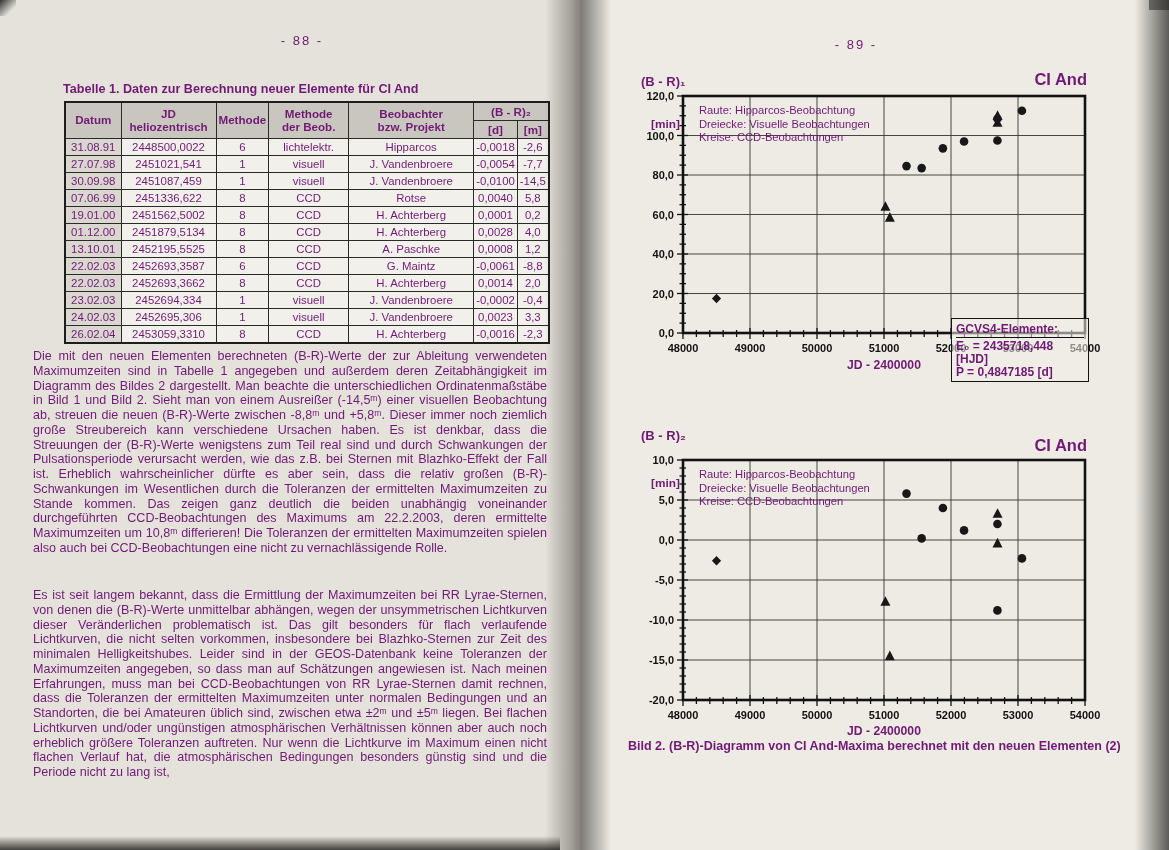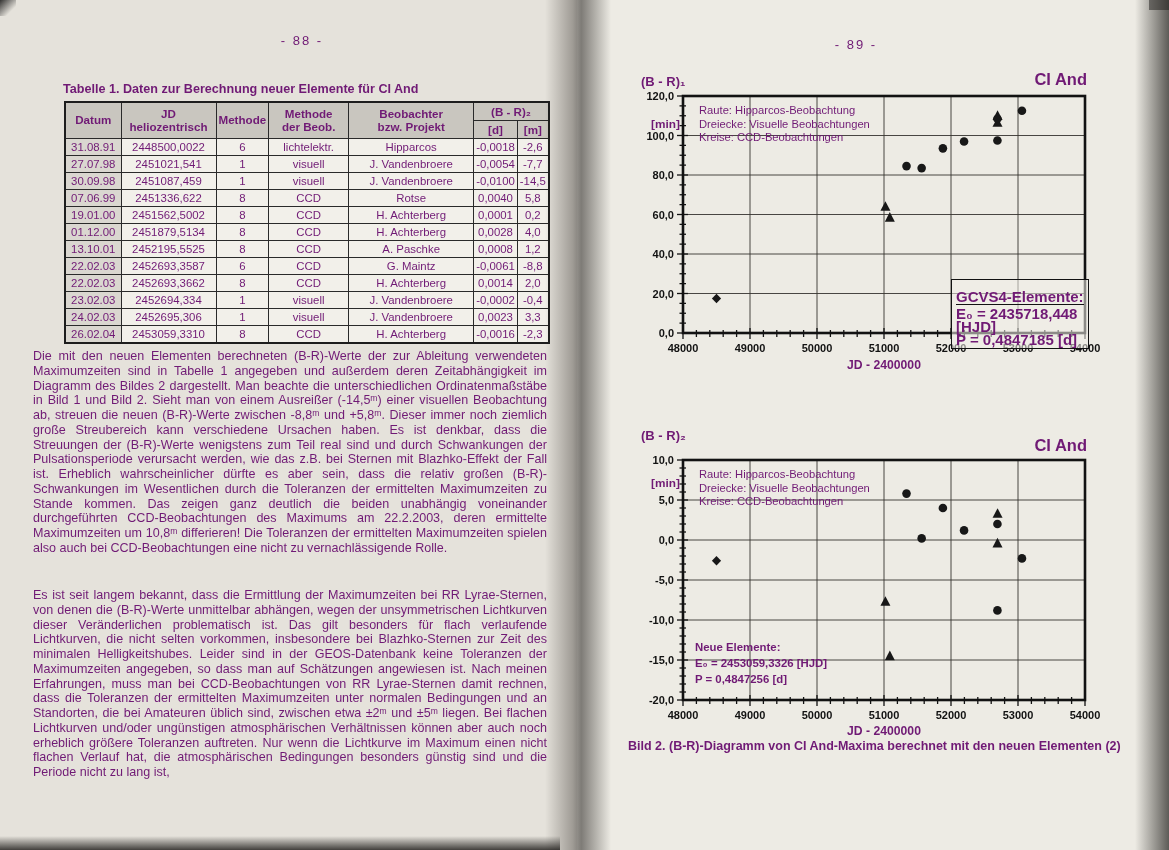--- a/index.html
+++ b/index.html
@@ -40,21 +40,21 @@
   .tick{stroke:#121212;stroke-width:1.3;}
   .ticklabel{font:700 11px "Liberation Sans","DejaVu Sans",sans-serif;fill:#121212;}
   .marker{fill:#181818;}
 
   .ylab{position:absolute;font-size:13px;font-weight:700;}
   .yunit{position:absolute;font-size:11.8px;font-weight:700;}
   .star-title{position:absolute;font-size:16.5px;font-weight:700;}
   .xlab{position:absolute;font-size:12.2px;font-weight:700;text-align:center;width:200px;}
   .legend{position:absolute;font-size:11.2px;font-weight:400;line-height:13.6px;}
   .elements{position:absolute;font-weight:700;}
-  .elements.bordered{border:1.6px solid #121212;background:rgba(240,238,232,.55);padding:10px 4px 2px 4px;font-size:15px;line-height:13px;}
+  .elements.bordered{border:1.6px solid #121212;background:rgba(240,238,232,.55);padding:4px 4px 2px 4px;font-size:12px;line-height:13px;margin-top:39px;}
   .elements.bordered .el-title{border-bottom:1.4px solid #121212;padding-bottom:1px;margin-bottom:2px;}
   .elements.plain{font-size:11.4px;line-height:16.2px;background:transparent;}
   .caption{position:absolute;font-size:12.5px;font-weight:700;}
 </style>
 </head>
 <body>
 
 <div class="scan">
   <div class="page-left"></div>
   <div class="page-right"></div>
@@ -445,25 +445,20 @@
         </g>
       </svg>
     <div class="ylab" style="left:16px;top:2px;">(B - R)₂</div>
     <div class="yunit" style="left:26px;top:50px;">[min]</div>
     <div class="star-title" style="right:18px;top:10px;">CI And</div>
     <div class="legend" style="left:74px;top:42px;">
       <div>Raute:  Hipparcos-Beobachtung</div>
       <div>Dreiecke: Visuelle Beobachtungen</div>
       <div>Kreise:  CCD-Beobachtungen</div>
     </div>
-    <div class="elements plain" style="left:70px;top:213px;">
-      <div>Neue Elemente:</div>
-      <div>E₀ = 2453059,3326 [HJD]</div>
-      <div>P  =  0,4847256 [d]</div>
-    </div>
     <div class="xlab" style="left:159px;top:298px;">JD - 2400000</div>
   </div>
   <div class="caption" style="left:628px;top:739px;width:545px;">Bild 2. (B-R)-Diagramm von CI And-Maxima berechnet mit den neuen Elementen (2)</div>
 
   <div class="gutter"></div>
   <div class="edge-right"></div>
   <div class="edge-bottom-left"></div>
   <div class="corner-tl"></div>
   <div class="corner-tr"></div>
 </div>

